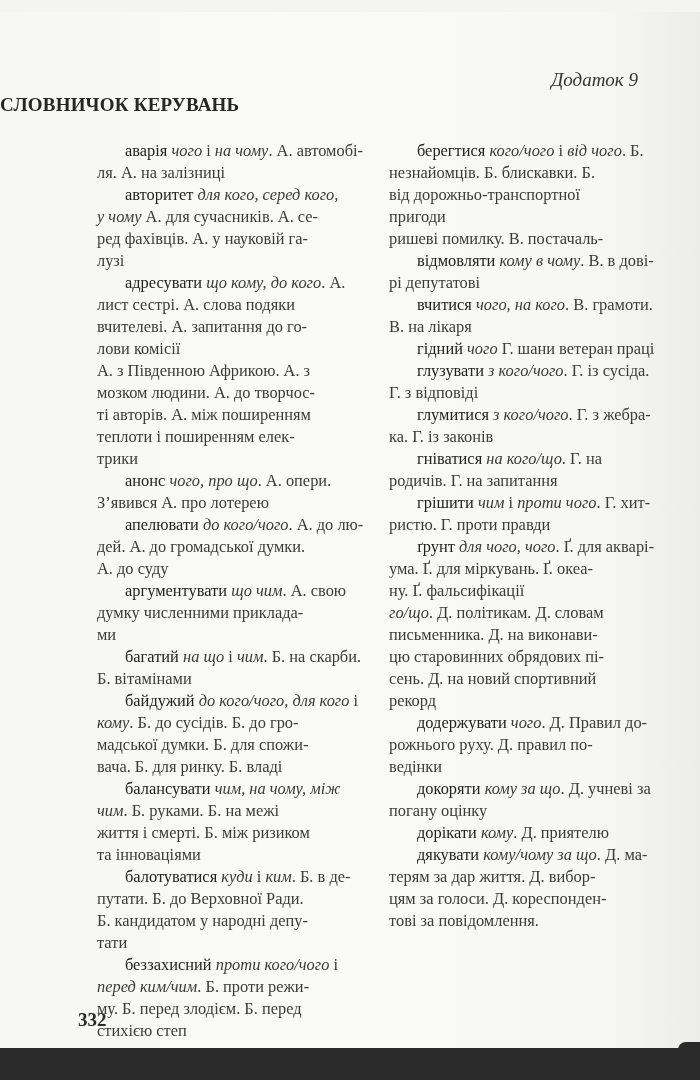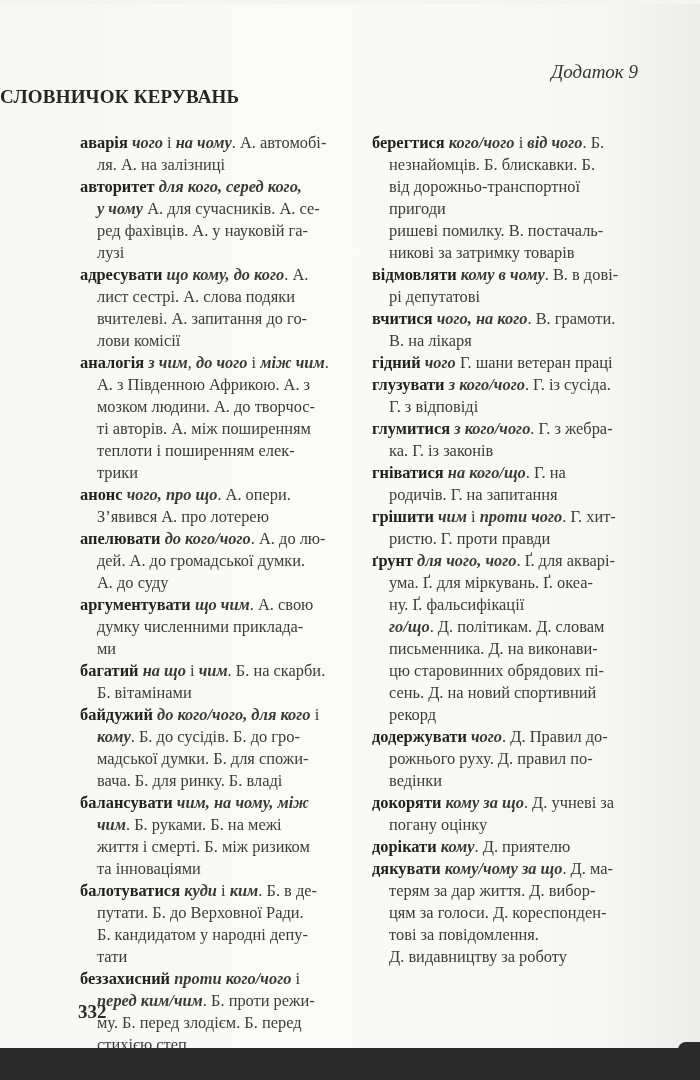--- a/index.html
+++ b/index.html
@@ -11,21 +11,21 @@
       height: 1080px;
       background: #f4f4f2;
       position: relative;
       overflow: hidden;
       font-family: "Liberation Serif", "DejaVu Serif", serif;
       color: #2e2e2e;
     }
     .page {
       position: absolute;
       left: 0;
-      top: 4px;
+      top: 12px;
       width: 700px;
       height: 1048px;
       background: linear-gradient(90deg, #f6f6f4 0%, #fafaf8 40%, #f7f7f5 85%, #ececea 100%);
     }
     .appendix-label {
       position: absolute;
       right: 62px;
       top: 57px;
       font-style: italic;
       font-size: 19px;
@@ -46,22 +46,22 @@
       position: absolute;
       top: 128px;
       font-size: 16.4px;
       line-height: 22px;
     }
     .col-left { left: 80px; width: 285px; }
     .col-right { left: 372px; width: 300px; }
     .entry { margin: 0; }
     .line { white-space: nowrap; display: block; }
     .line.indent { padding-left: 17px; }
-    .hw { font-weight: bold; color: #222; }
-    .gov { font-style: italic; color: #3a3a3a; font-weight: bold; }
+    .hw { font-weight: normal; color: #222; margin-left: 45px; }
+    .gov { font-style: italic; color: #3a3a3a; }
     .ex { color: #3b3b3b; }
     .page-number {
       position: absolute;
       left: 78px;
       top: 997px;
       font-weight: bold;
       font-size: 19px;
       color: #2a2a2a;
     }
     .bottom-band {
@@ -101,21 +101,20 @@
         <span class="line indent"><span class="ex">ред фахівців. А. у науковій га-</span></span>
         <span class="line indent"><span class="ex">лузі</span></span>
       </div>
       <div class="entry">
         <span class="line"><span class="hw">адресувати</span><span class="ex"> </span><span class="gov">що кому, до кого</span><span class="ex">. А.</span></span>
         <span class="line indent"><span class="ex">лист сестрі. А. слова подяки</span></span>
         <span class="line indent"><span class="ex">вчителеві. А. запитання до го-</span></span>
         <span class="line indent"><span class="ex">лови комісії</span></span>
       </div>
       <div class="entry">
-        <span class="line"><span class="hw">аналогія</span><span class="ex"> </span><span class="gov">з чим</span><span class="ex">, </span><span class="gov">до чого</span><span class="ex"> і </span><span class="gov">між чим</span><span class="ex">.</span></span>
         <span class="line indent"><span class="ex">А. з Південною Африкою. А. з</span></span>
         <span class="line indent"><span class="ex">мозком людини. А. до творчос-</span></span>
         <span class="line indent"><span class="ex">ті авторів. А. між поширенням</span></span>
         <span class="line indent"><span class="ex">теплоти і поширенням елек-</span></span>
         <span class="line indent"><span class="ex">трики</span></span>
       </div>
       <div class="entry">
         <span class="line"><span class="hw">анонс</span><span class="ex"> </span><span class="gov">чого, про що</span><span class="ex">. А. опери.</span></span>
         <span class="line indent"><span class="ex">З’явився А. про лотерею</span></span>
       </div>
@@ -160,21 +159,20 @@
     </div>
   <div class="column col-right" id="col-right">
       <div class="entry">
         <span class="line"><span class="hw">берегтися</span><span class="ex"> </span><span class="gov">кого/чого</span><span class="ex"> і </span><span class="gov">від чого</span><span class="ex">. Б.</span></span>
         <span class="line indent"><span class="ex">незнайомців. Б. блискавки. Б.</span></span>
         <span class="line indent"><span class="ex">від дорожньо-транспортної</span></span>
         <span class="line indent"><span class="ex">пригоди</span></span>
       </div>
       <div class="entry">
         <span class="line indent"><span class="ex">ришеві помилку. В. постачаль-</span></span>
-        <span class="line indent"><span class="ex">никові за затримку товарів</span></span>
       </div>
       <div class="entry">
         <span class="line"><span class="hw">відмовляти</span><span class="ex"> </span><span class="gov">кому в чому</span><span class="ex">. В. в дові-</span></span>
         <span class="line indent"><span class="ex">рі депутатові</span></span>
       </div>
       <div class="entry">
         <span class="line"><span class="hw">вчитися</span><span class="ex"> </span><span class="gov">чого, на кого</span><span class="ex">. В. грамоти.</span></span>
         <span class="line indent"><span class="ex">В. на лікаря</span></span>
       </div>
       <div class="entry">
@@ -218,19 +216,18 @@
         <span class="line indent"><span class="ex">погану оцінку</span></span>
       </div>
       <div class="entry">
         <span class="line"><span class="hw">дорікати</span><span class="ex"> </span><span class="gov">кому</span><span class="ex">. Д. приятелю</span></span>
       </div>
       <div class="entry">
         <span class="line"><span class="hw">дякувати</span><span class="ex"> </span><span class="gov">кому/чому за що</span><span class="ex">. Д. ма-</span></span>
         <span class="line indent"><span class="ex">терям за дар життя. Д. вибор-</span></span>
         <span class="line indent"><span class="ex">цям за голоси. Д. кореспонден-</span></span>
         <span class="line indent"><span class="ex">тові за повідомлення.</span></span>
-        <span class="line indent"><span class="ex">Д. видавництву за роботу</span></span>
       </div>
     </div>
 
   <div class="page-number">332</div>
 </div>
 <div class="bottom-band"></div>
 
 </body></html>

